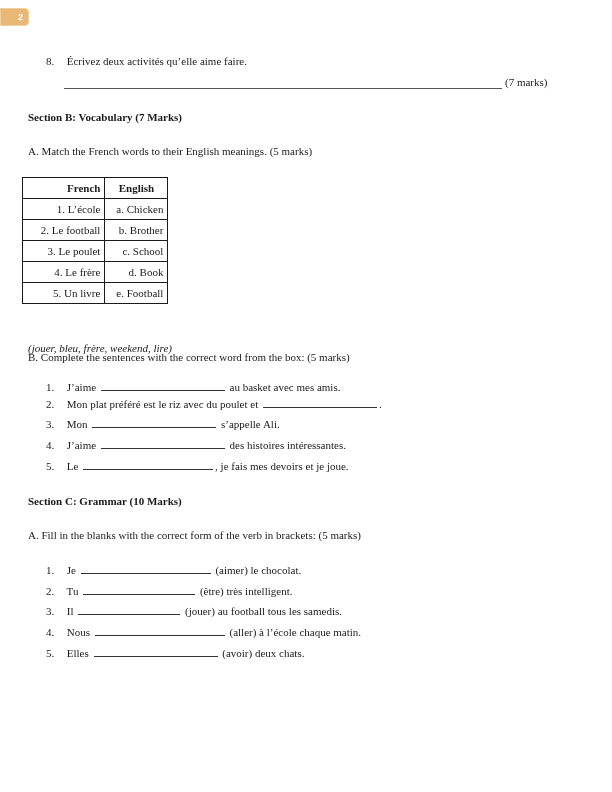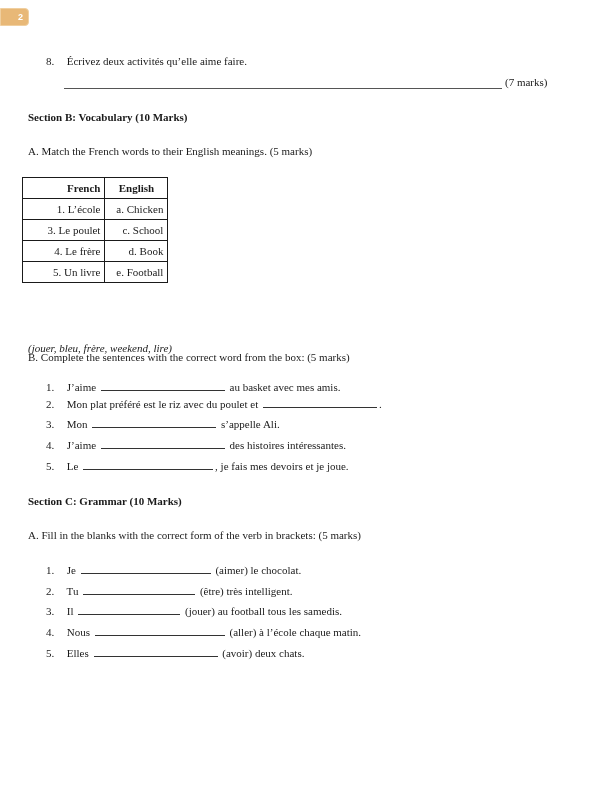--- a/index.html
+++ b/index.html
@@ -69,34 +69,38 @@
 
 <div class="page-badge">2</div>
 
 <div class="abs" style="left:46px; top:55px;">
   <span class="num">8.</span>
   <span>Écrivez deux activités qu’elle aime faire.</span>
 </div>
 <div class="long-line"></div>
 <div class="abs" style="left:505px; top:76px;">(7 marks)</div>
 
-<div class="abs heading" style="left:28px; top:111px;">Section B: Vocabulary (10 Marks)</div>
+<div class="abs heading" style="left:28px; top:111px;">Section B: Vocabulary (7 Marks)</div>
 <div class="abs" style="left:28px; top:145px;">A. Match the French words to their English meanings. (5 marks)</div>
 
 <table class="vocab">
   <thead>
     <tr>
       <th class="c1">French</th>
       <th class="c2">English</th>
     </tr>
   </thead>
   <tbody>
     <tr>
       <td>1. L’école</td>
       <td>a. Chicken</td>
+    </tr>
+    <tr>
+      <td>2. Le football</td>
+      <td>b. Brother</td>
     </tr>
     <tr>
       <td>3. Le poulet</td>
       <td>c. School</td>
     </tr>
     <tr>
       <td>4. Le frère</td>
       <td>d. Book</td>
     </tr>
     <tr>

